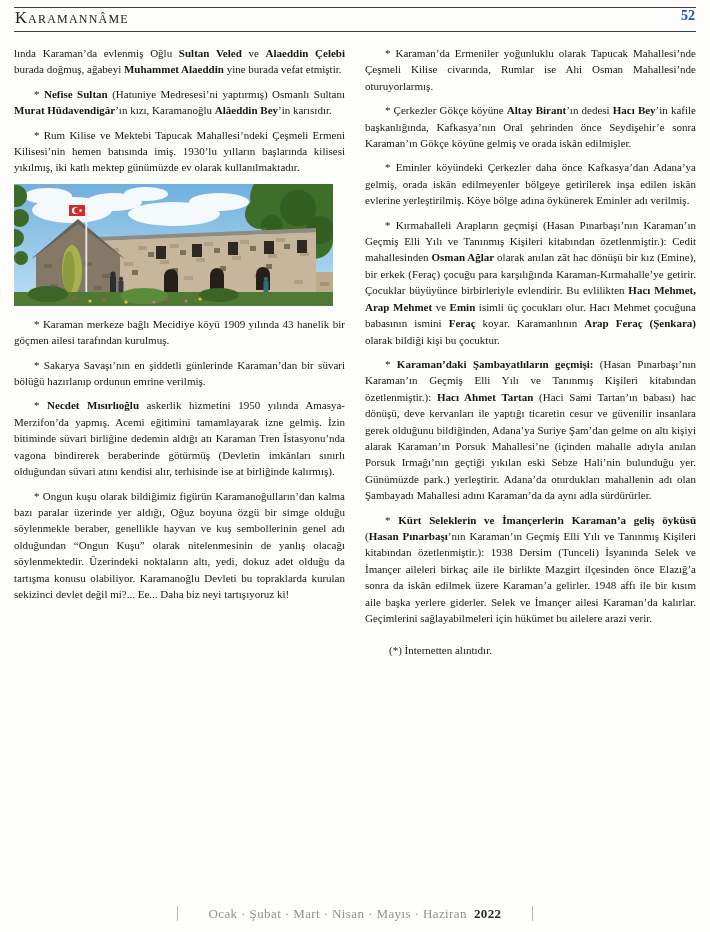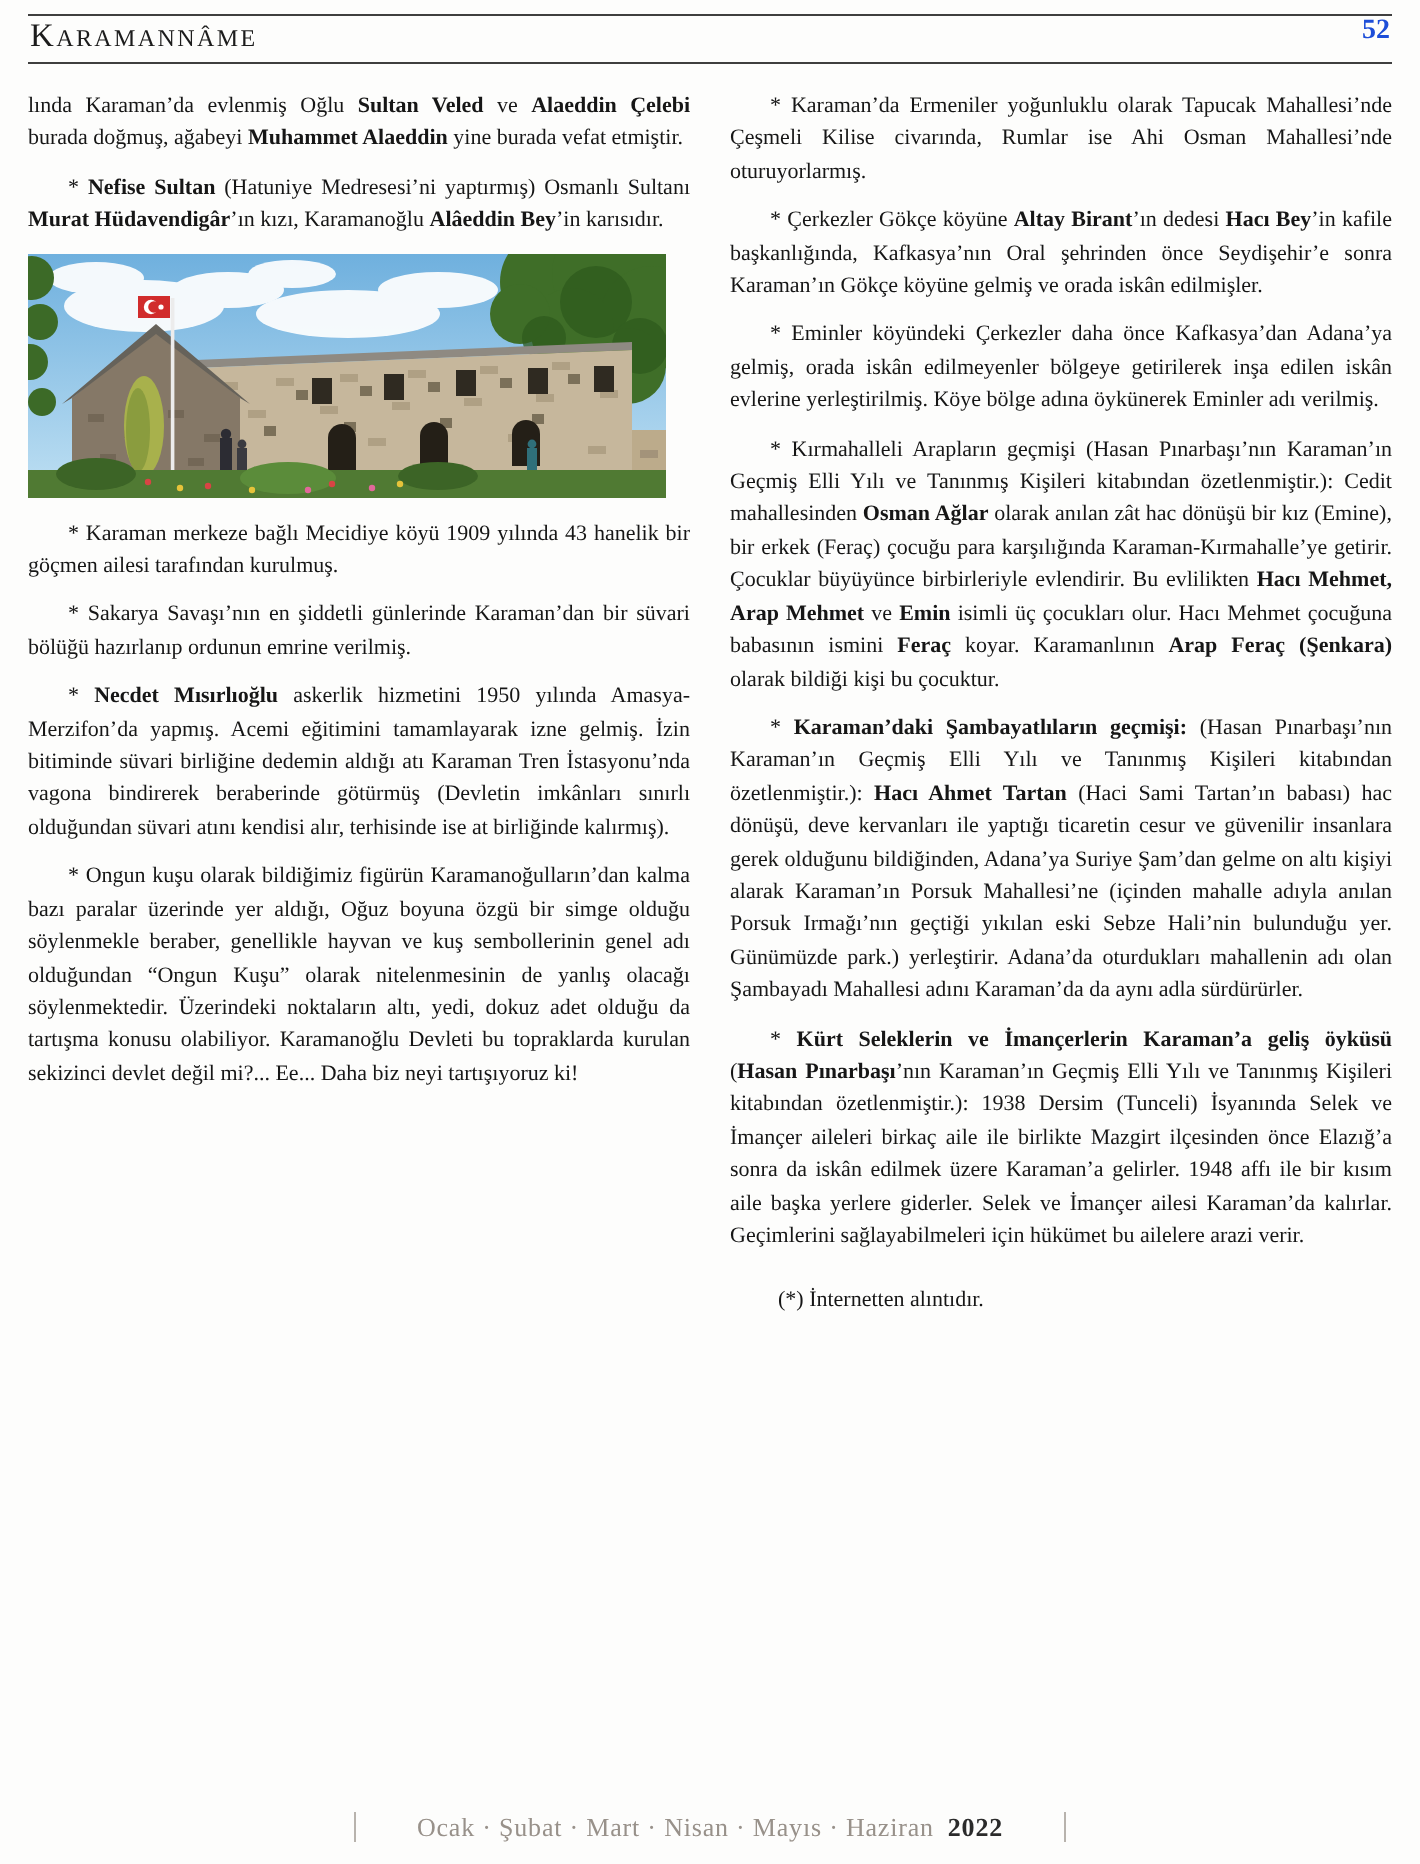--- a/index.html
+++ b/index.html
@@ -53,20 +53,21 @@
     <span class="pagenum">52</span>
   </div>
   <hr class="rule">
 
   <div class="columns">
 
     <div class="col">
       <div>
           <p class="para noindent"><span>lında Karaman’da evlenmiş Oğlu </span><span class="bold">Sultan Veled</span><span> ve </span><span class="bold">Alaeddin Çelebi</span><span> burada doğmuş, ağabeyi </span><span class="bold">Muhammet Alaeddin</span><span> yine burada vefat etmiştir.</span></p>
           <p class="para"><span>* </span><span class="bold">Nefise Sultan</span><span> (Hatuniye Medresesi’ni yaptırmış) Osmanlı Sultanı </span><span class="bold">Murat Hüdavendigâr</span><span>’ın kızı, Karamanoğlu </span><span class="bold">Alâeddin Bey</span><span>’in karısıdır.</span></p>
+          <p class="para"><span>* Rum Kilise ve Mektebi Tapucak Mahallesi’ndeki Çeşmeli Ermeni Kilisesi’nin hemen batısında imiş. 1930’lu yılların başlarında kilisesi yıkılmış, iki katlı mektep günümüzde ev olarak kullanılmaktadır.</span></p>
         </div>
 
       <div class="photo-wrap" role="img" aria-label="Historic stone building (old church/mektep) in Karaman with a Turkish flag on a pole, large green trees, garden flowers and visitors under a blue cloudy sky">
         <svg width="319" height="122" viewBox="0 0 319 122" xmlns="http://www.w3.org/2000/svg">
           <defs>
             <linearGradient id="sky" x1="0" y1="0" x2="0" y2="1">
               <stop offset="0" stop-color="#6fb0de"></stop>
               <stop offset="1" stop-color="#bfe0f3"></stop>
             </linearGradient>
           </defs>

